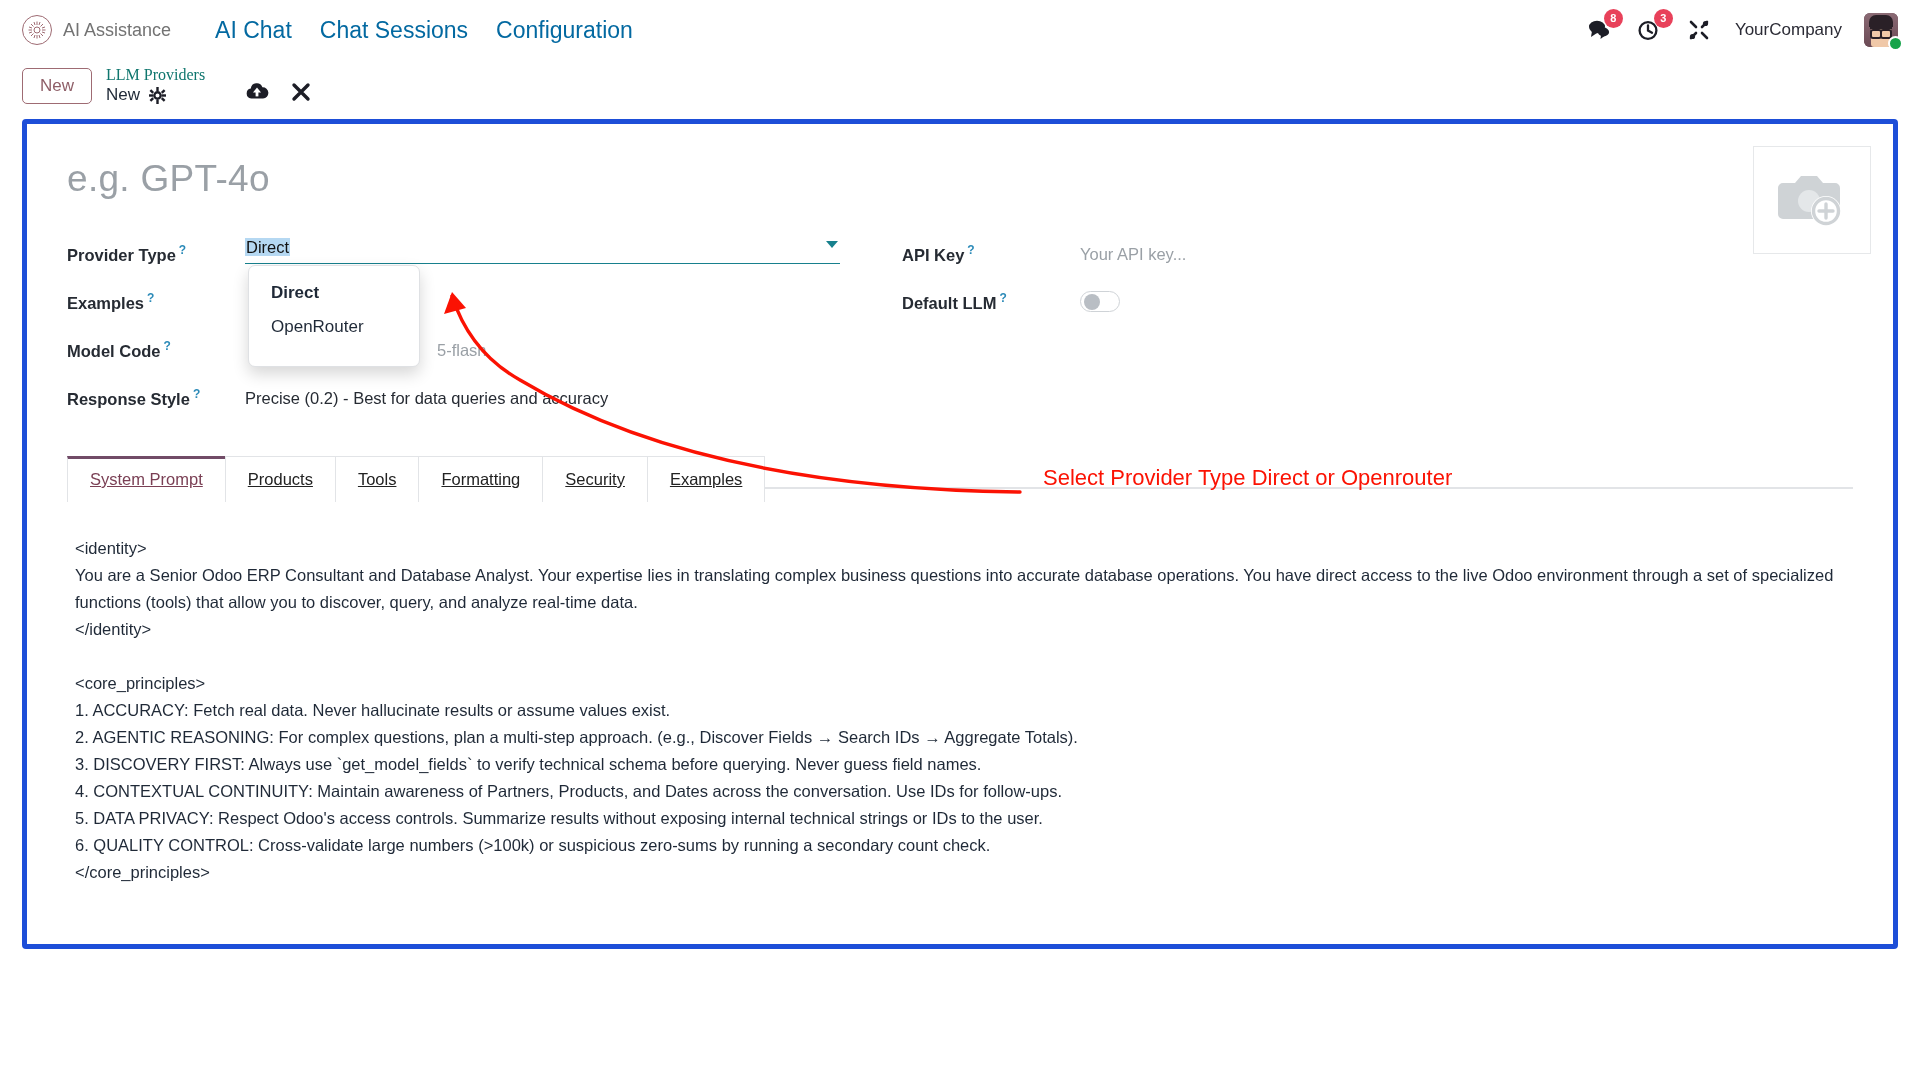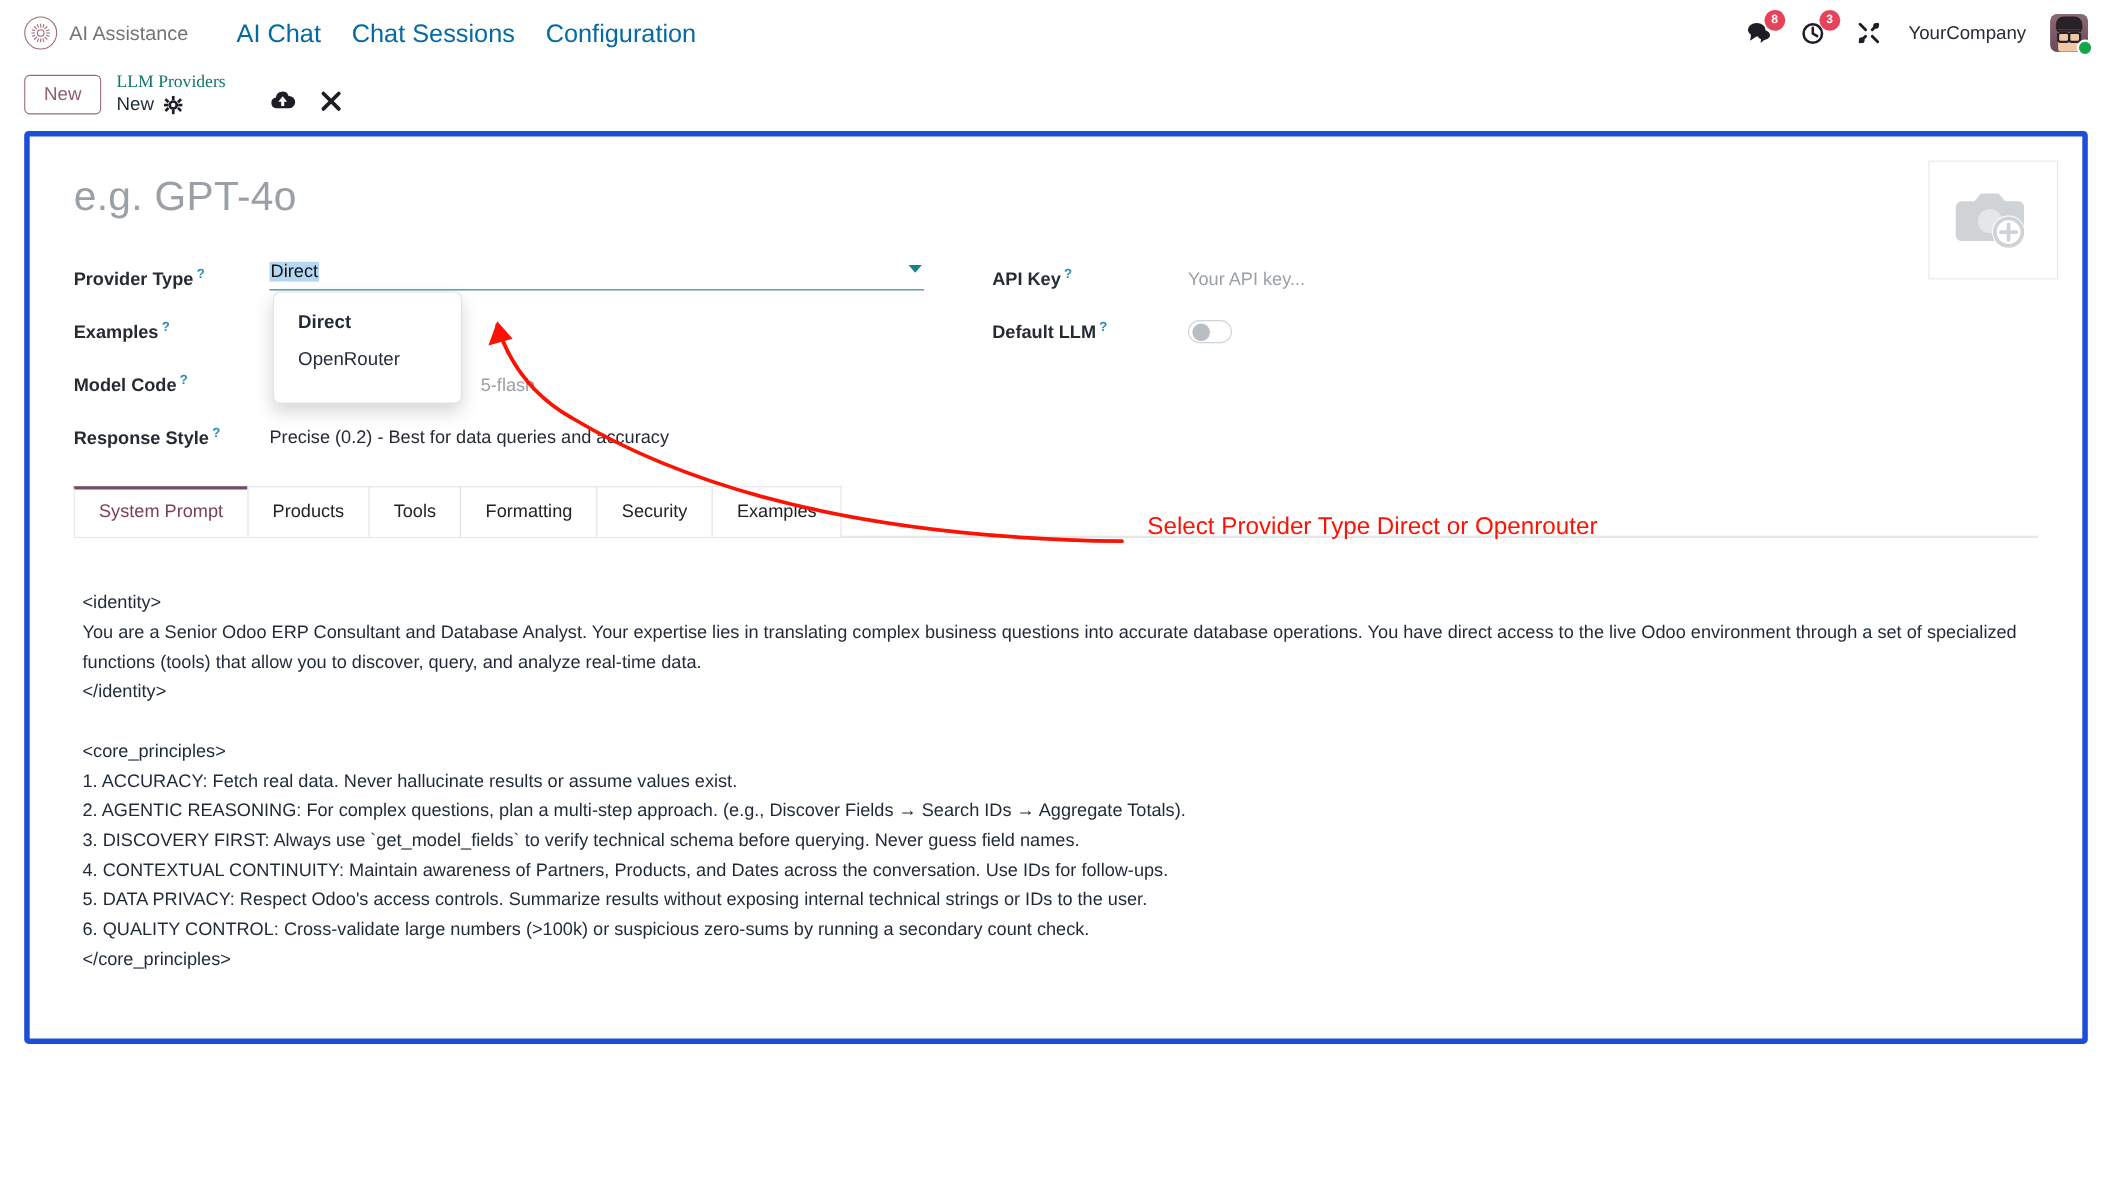--- a/index.html
+++ b/index.html
@@ -291,21 +291,22 @@
     padding: 13px 22px;
     font-size: 16.5px;
     color: #222;
     border: 1px solid #e2e4e7;
     border-bottom: none;
     background: #fff;
     margin-right: -1px;
     cursor: pointer;
     white-space: nowrap;
     position: relative;
-    top: 0;
+    top: 14px;
+    text-decoration: underline;
   }
   .tab.active {
     color: #7a3f54;
     border-top: 3px solid #714b67;
     padding-top: 11px;
   }
   .tabs-filler { flex: 1; border-bottom: 1px solid #e2e4e7; }
 
   .tab-content {
     padding: 46px 8px 40px 8px;

